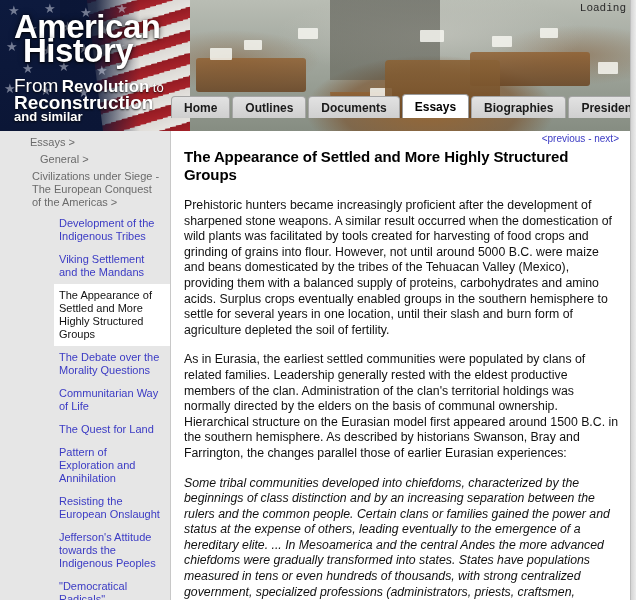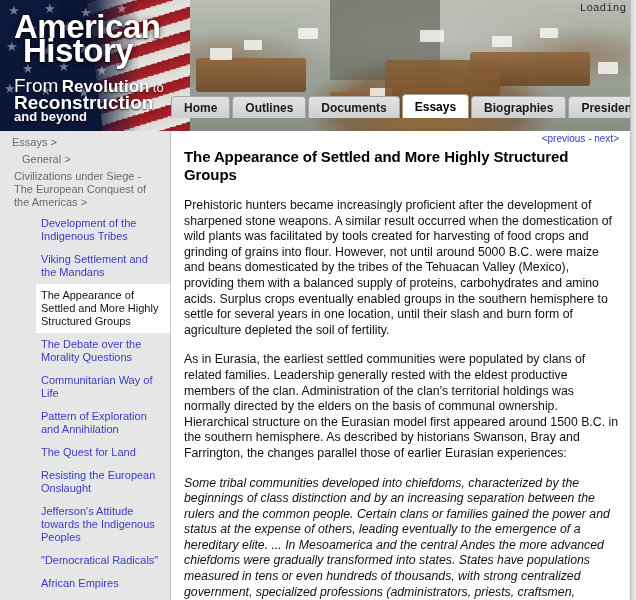--- a/index.html
+++ b/index.html
@@ -201,20 +201,21 @@
   #sidebar {
     position: absolute;
     left: 0; top: 0;
     width: 171px;
     height: 469px;
     background: #e6e6e6;
     border-right: 1px solid #c8c8c8;
     box-sizing: border-box;
     overflow: hidden;
     font-size: 11px;
+    padding-left: 18px;
   }
   #sidebar-inner { padding-top: 4px; }
 
   .crumb {
     color: #6b6b6b;
     font-size: 11px;
     line-height: 13px;
     padding: 1px 6px 3px 0;
   }
   .crumb.c1 { margin-left: 12px; }
@@ -340,21 +341,21 @@
         <span class="star" style="left:78px;top:86px;">★</span>
       </div>
       <div id="logo-text">
         <div id="logo-line1">American</div>
         <div id="logo-line2">History</div>
         <div id="logo-sub">
           <span class="s-from">From</span>
           <span class="s-rev">Revolution</span>
           <span class="s-to">to</span>
           <span class="s-rec">Reconstruction</span>
-          <span class="s-and">and beyond</span>
+          <span class="s-and">and similar</span>
         </div>
       </div>
     </div>
 
     <div id="loading">Loading</div>
   </div>
 
   <div id="tabbar">
       <div class="tab">Home</div>
       <div class="tab">Outlines</div>
@@ -369,22 +370,22 @@
     <div id="sidebar">
       <div id="sidebar-inner">
           <div class="crumb c1">Essays &gt;</div>
           <div class="crumb c2">General &gt;</div>
           <div class="crumb c3">Civilizations under Siege - The European Conquest of the Americas &gt;</div>
           <a class="nav-item">Development of the Indigenous Tribes</a>
           <a class="nav-item">Viking Settlement and the Mandans</a>
           <a class="nav-item current">The Appearance of Settled and More Highly Structured Groups</a>
           <a class="nav-item">The Debate over the Morality Questions</a>
           <a class="nav-item">Communitarian Way of Life</a>
+          <a class="nav-item">The Quest for Land</a>
           <a class="nav-item">Pattern of Exploration and Annihilation</a>
-          <a class="nav-item">The Quest for Land</a>
           <a class="nav-item">Resisting the European Onslaught</a>
           <a class="nav-item">Jefferson's Attitude towards the Indigenous Peoples</a>
           <a class="nav-item">"Democratical Radicals"</a>
           <a class="nav-item">African Empires</a>
           <a class="nav-item">European Conquest &amp; Commerce in Africa</a>
         </div>
     </div>
 
     <div id="main">
       <div id="prevnext">

